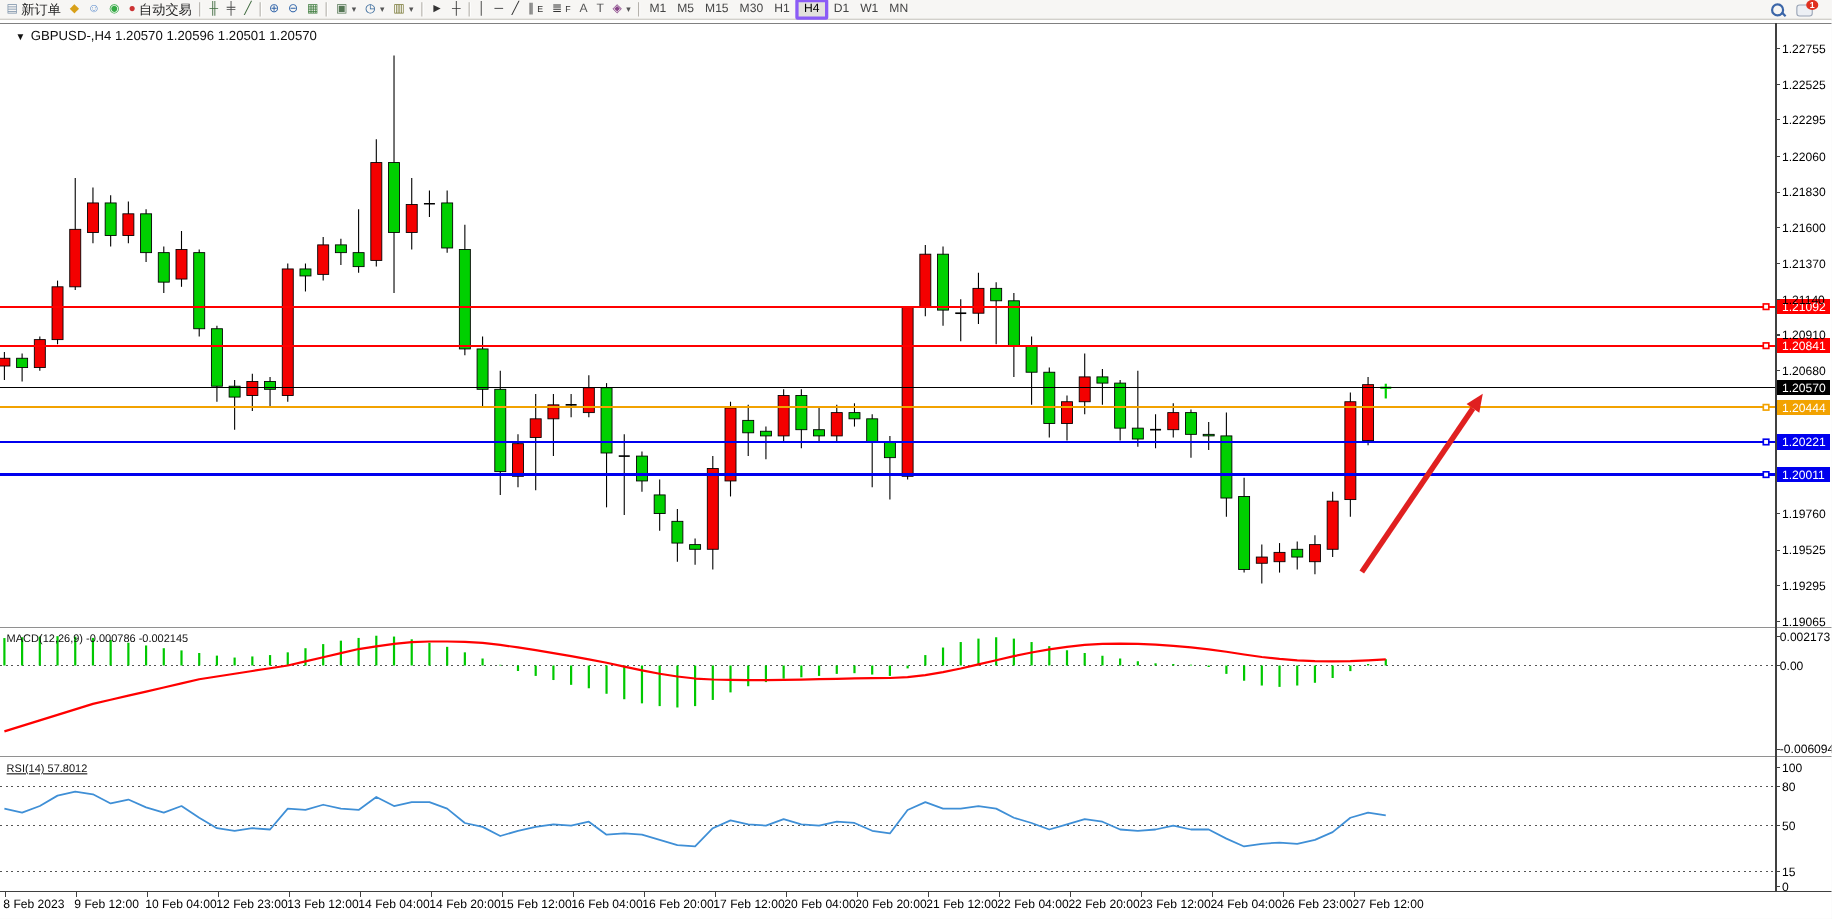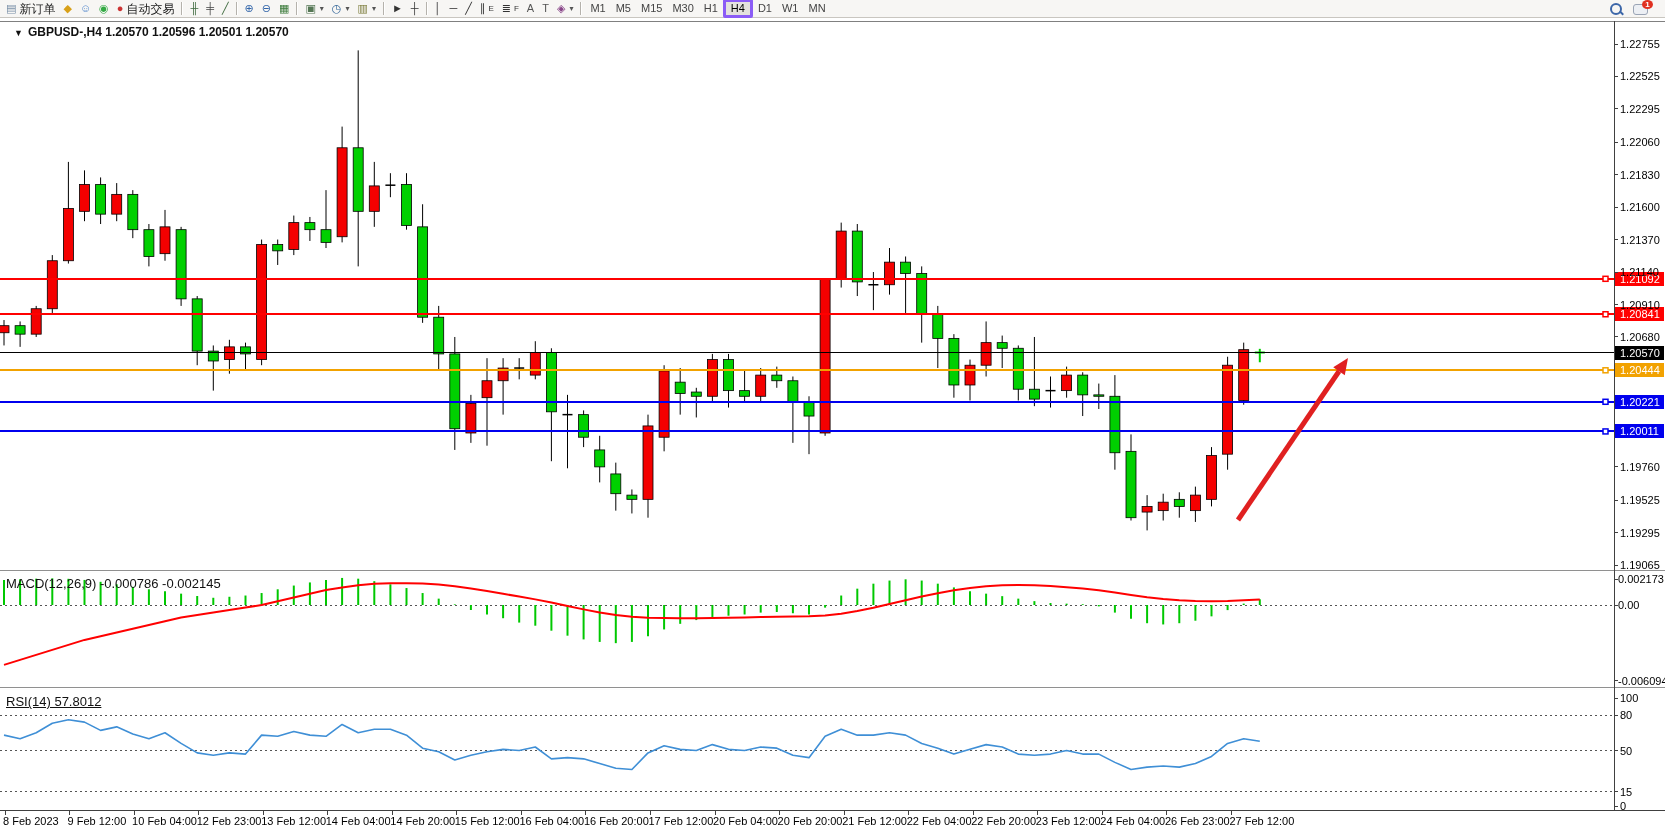--- a/index.html
+++ b/index.html
@@ -19,22 +19,22 @@
   .searchwrap{position:relative;width:14px;height:14px;margin-right:10px;}
   .searchwrap .lens{position:absolute;left:1px;top:1px;width:8px;height:8px;border:2px solid #3c66a8;border-radius:50%;}
   .searchwrap .handle{position:absolute;left:10px;top:10px;width:5px;height:2px;background:#3c66a8;transform:rotate(45deg);}
   .chatwrap{position:relative;width:16px;height:12px;margin-right:14px;}
   .chatwrap .bubble{position:absolute;left:0;top:1px;width:13px;height:9px;background:#eceff4;border:1px solid #9aa4b5;border-radius:3px;}
   .chatwrap .badge{position:absolute;right:-4px;top:-3px;min-width:9px;height:9px;background:#e03020;color:#fff;
     border-radius:50%;font-size:8px;line-height:9px;text-align:center;padding:0 1px;font-weight:bold;}
   
   .chart-area{position:absolute;left:0;top:19px;width:1665px;height:816px;background:#fff;}
   .chart-area svg{position:absolute;left:0;top:0;}
-  .olabel{position:absolute;font-size:13px;color:#111;z-index:5;}
-  #chart-title{left:14px;top:6px;font-size:12px;font-weight:bold;}
+  .olabel{position:absolute;font-size:10px;color:#111;z-index:5;}
+  #chart-title{left:14px;top:6px;font-size:12px;}
   #chart-title .tri{font-size:9px;color:#111;margin-right:5px;}
   #macd-label{left:6px;top:557px;}
   #rsi-label{left:6px;top:675px;text-decoration:underline;}
 </style>
 </head>
 <body>
 
 <div class="app">
 
   <div class="toolbar" id="toolbar">

